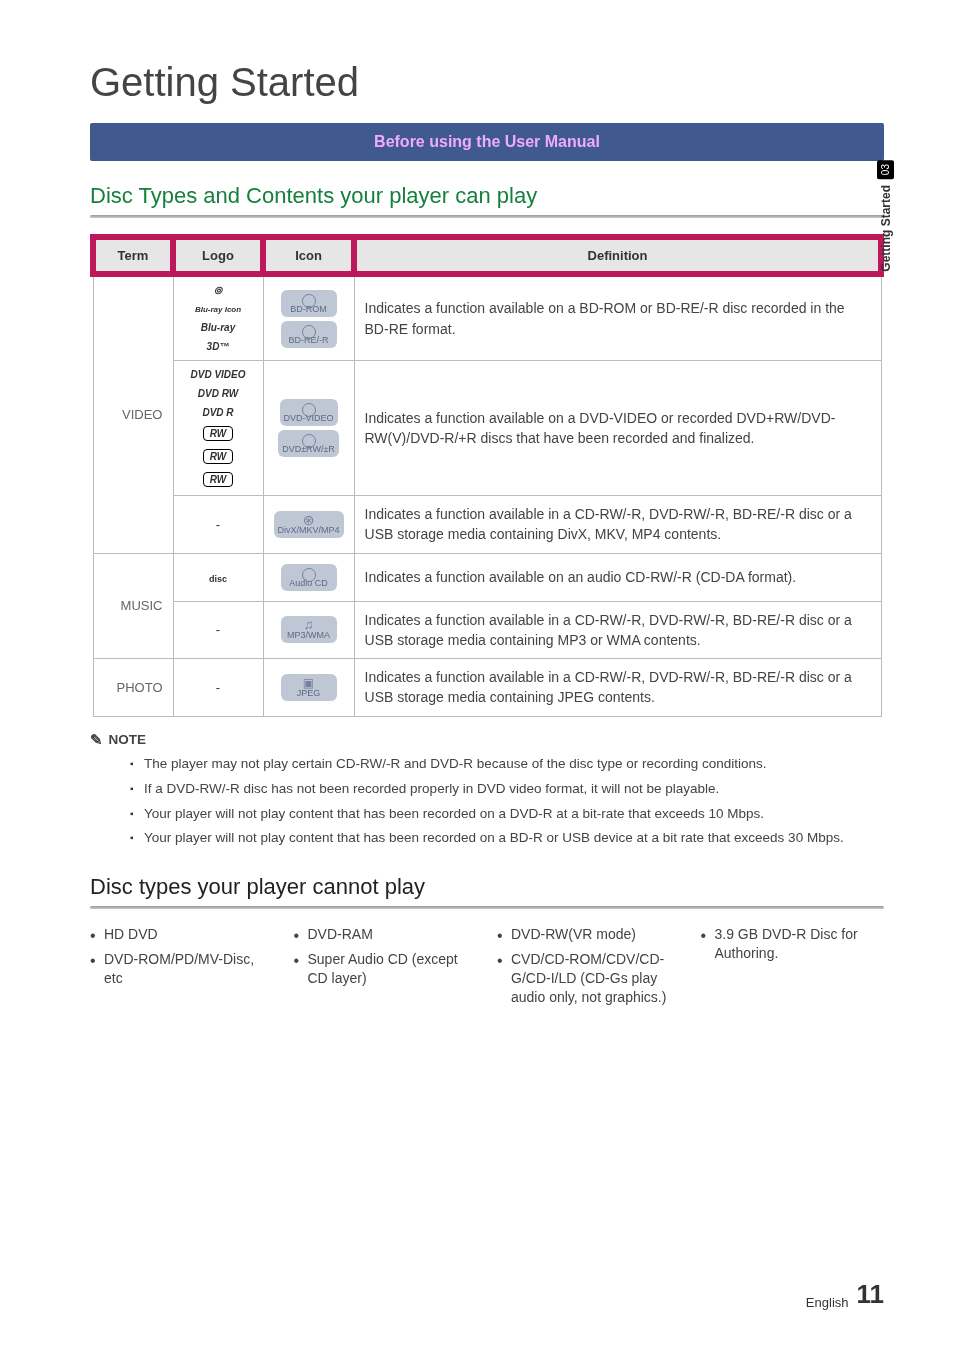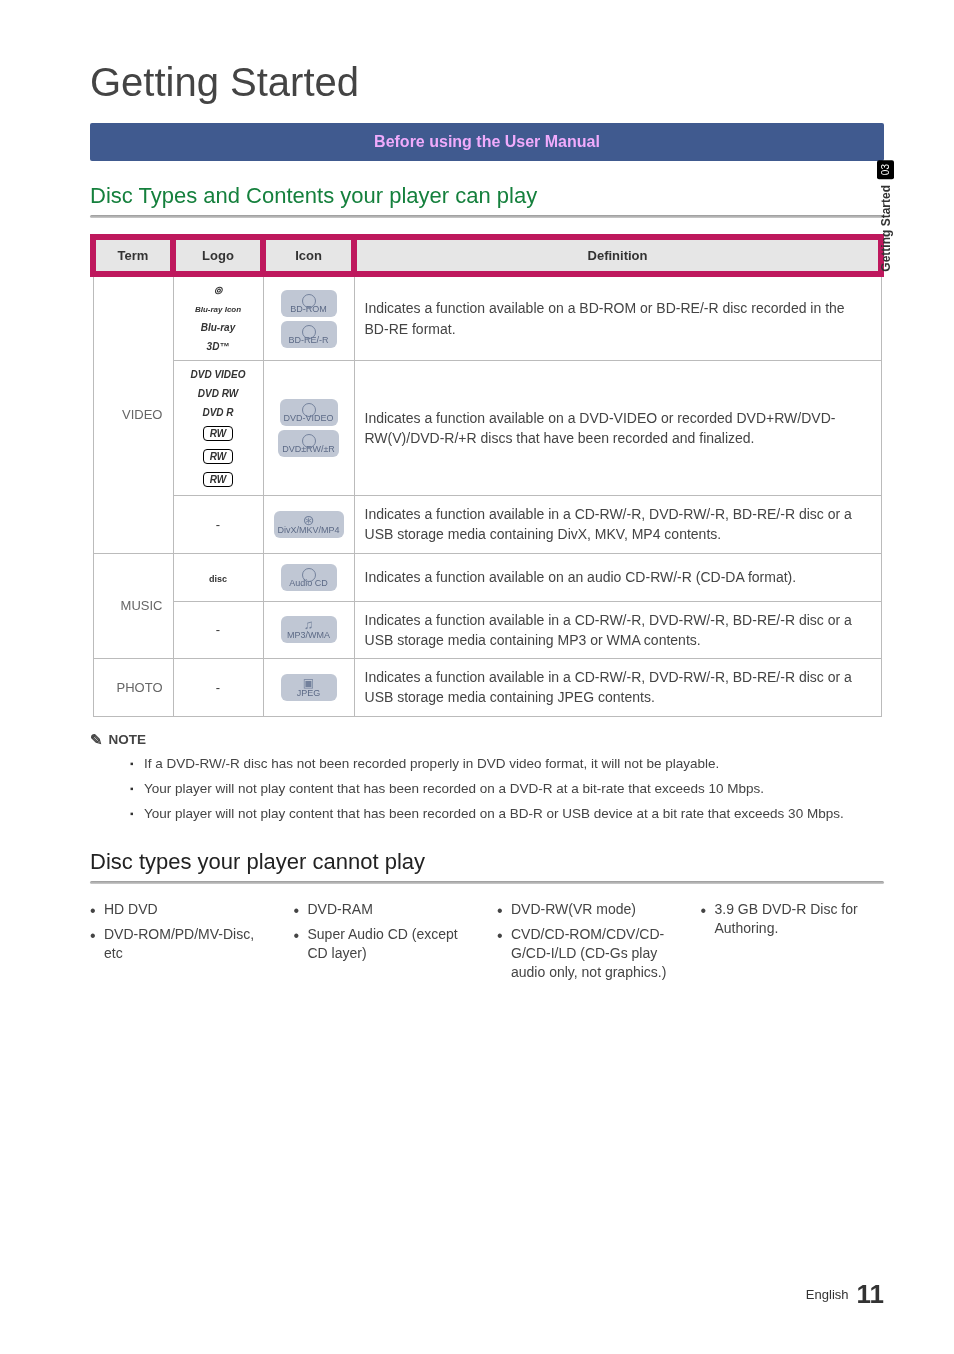--- a/index.html
+++ b/index.html
@@ -55,21 +55,21 @@
   .note-block ul { list-style:none; padding-left:40px;}
   .note-block li { position:relative; padding-left:14px; margin:6px 0; line-height:1.4;}
   .note-block li::before { content:"▪"; position:absolute; left:0; top:2px; font-size:10px; color:#333;}
 
   h2.sub2 { font-size:22px; font-weight:400; color:#222; margin:26px 0 6px;}
   .cols { display:flex; gap:20px; font-size:14px; color:#444;}
   .cols ul { list-style:none; flex:1;}
   .cols li { position:relative; padding-left:14px; margin-bottom:6px; line-height:1.35;}
   .cols li::before { content:"•"; position:absolute; left:0; top:0; font-size:16px;}
 
-  .footer { position:absolute; bottom:44px; right:70px; font-size:13px; color:#333; display:flex; align-items:center; gap:8px;}
+  .footer { position:absolute; bottom:44px; right:70px; font-size:13px; color:#333; display:flex; align-items:flex-end; gap:8px;}
   .footer .pn { font-size:26px; font-weight:700;}
 </style>
 </head>
 <body>
 
 <div class="page">
 
   <div class="side-tab">
     <span class="chap">03</span>
     <span class="label">Getting Started</span>
@@ -162,20 +162,21 @@
       </tr>
     </tbody>
   </table>
 
   <div class="note-block">
     <div class="note-head">
       <span class="hand">✎</span>
       <span>NOTE</span>
     </div>
     <ul>
+      <li>The player may not play certain CD-RW/-R and DVD-R because of the disc type or recording conditions.</li>
       <li>If a DVD-RW/-R disc has not been recorded properly in DVD video format, it will not be playable.</li>
       <li>Your player will not play content that has been recorded on a DVD-R at a bit-rate that exceeds 10 Mbps.</li>
       <li>Your player will not play content that has been recorded on a BD-R or USB device at a bit rate that exceeds 30 Mbps.</li>
     </ul>
   </div>
 
   <h2 class="sub2">Disc types your player cannot play</h2>
   <div class="rule"></div>
 
   <div class="cols">

